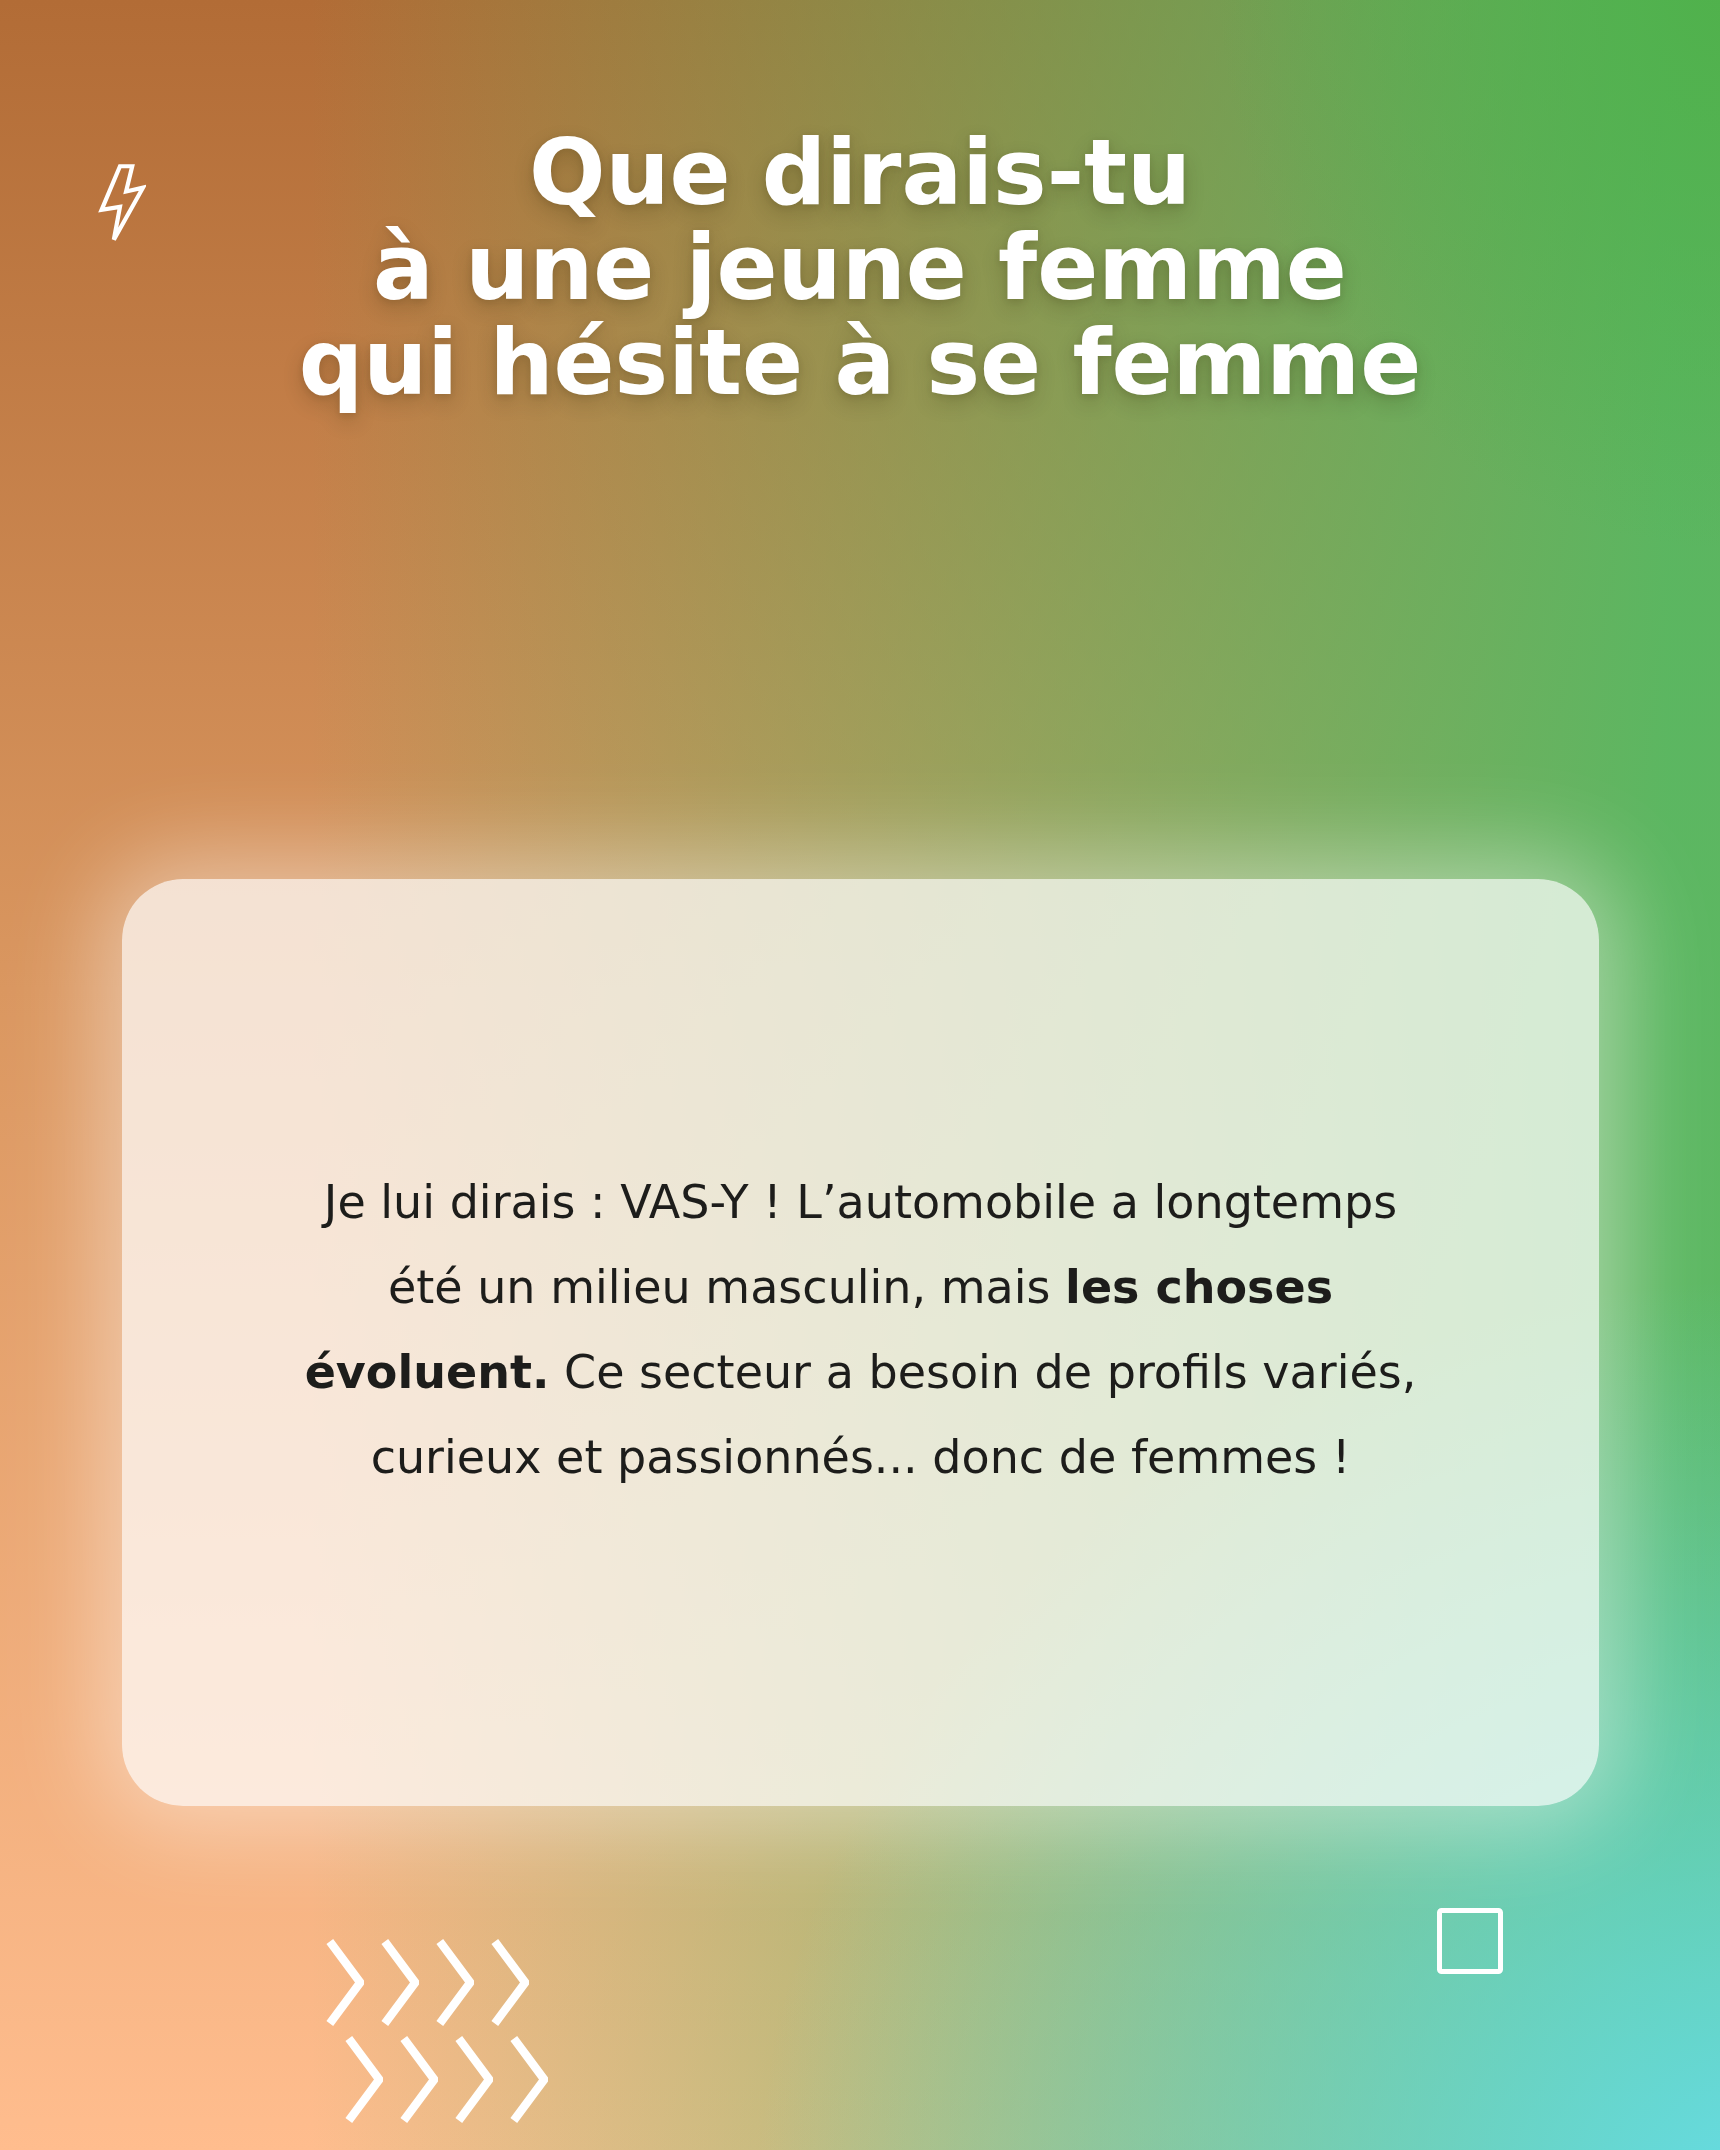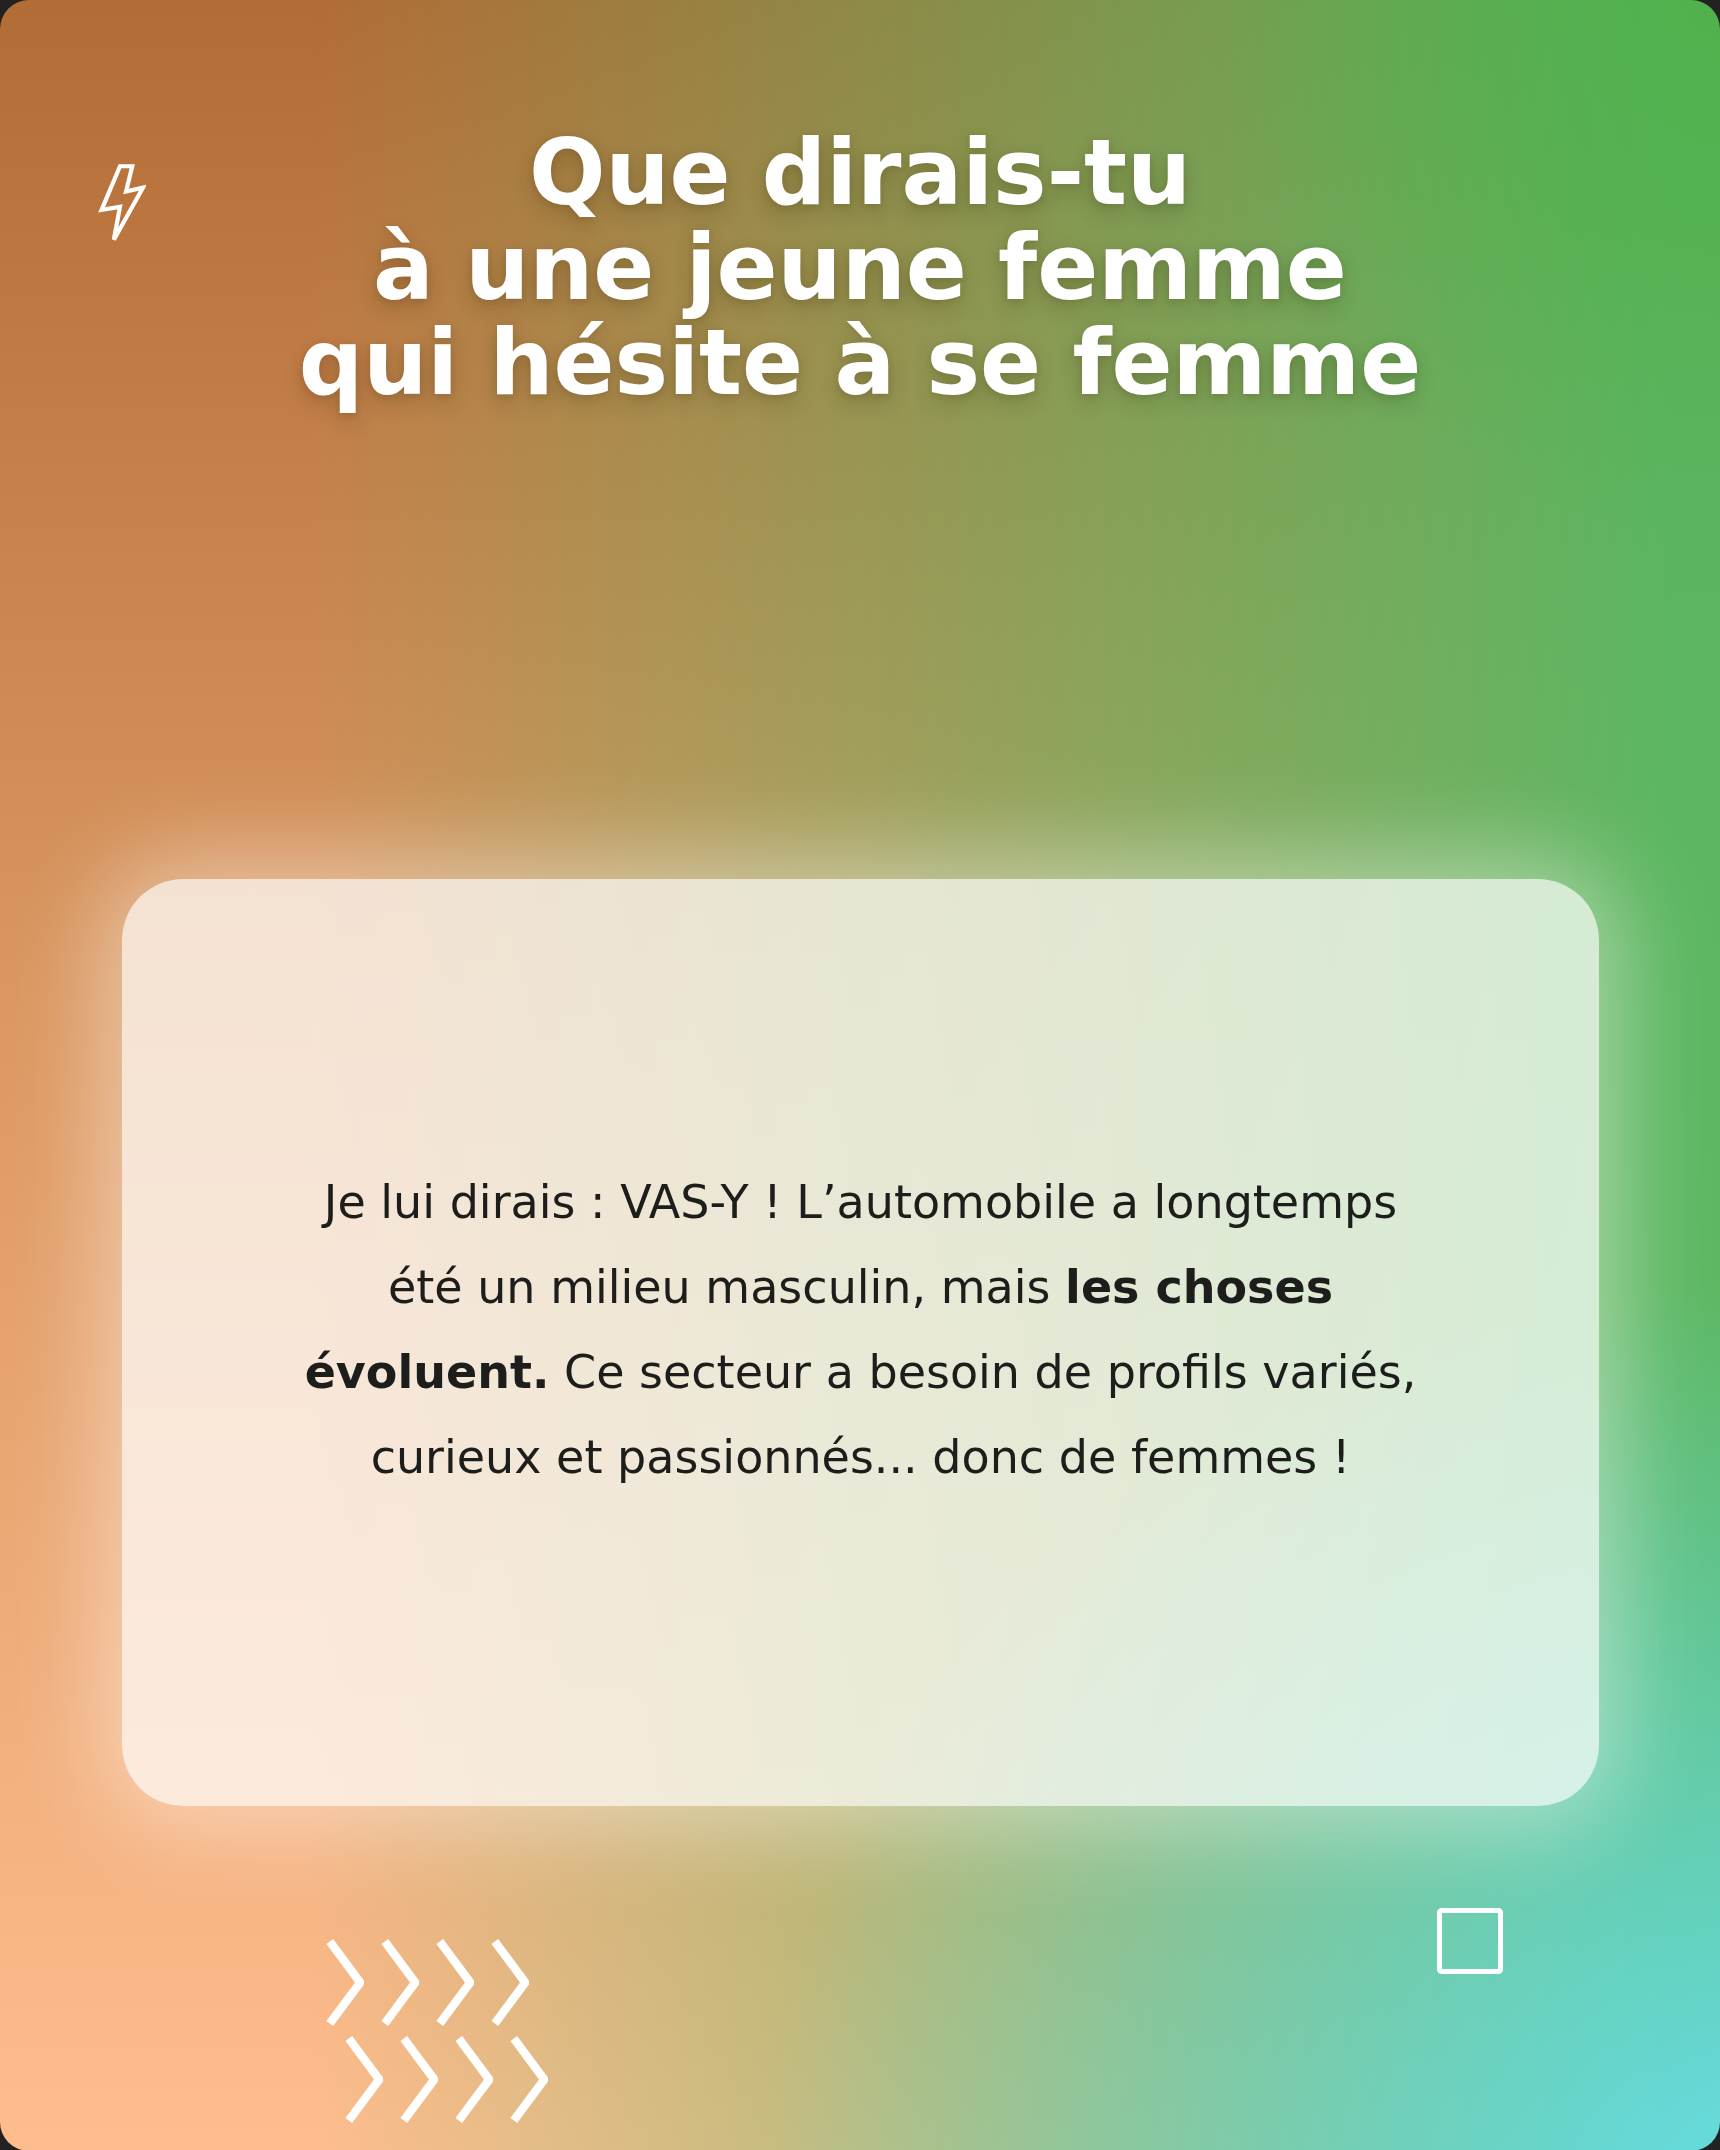--- a/index.html
+++ b/index.html
@@ -12,21 +12,20 @@
     width: 1720px;
     height: 2151px;
     overflow: hidden;
     font-family: "DejaVu Sans", "Liberation Sans", sans-serif;
     
     background:
       radial-gradient(765px 841px at 101% -1%, rgba(79,177,74,0.95) 0%, rgba(79,177,74,0) 68%),
       radial-gradient(1453px 1338px at 103% 103%, #67dde8 0%, rgba(103,221,232,0) 70%),
       linear-gradient(to right, rgba(82,186,98,0) 18%, rgba(82,186,98,0.92) 97%),
       linear-gradient(180deg, #b26c36 0%, #da9760 46%, #ffbd8e 100%);
-    border-radius: 29px;
   }
 
   
   .lightning {
     position: absolute;
     left: 97px;
     top: 163px;
     width: 49px;
     height: 80px;
   }

